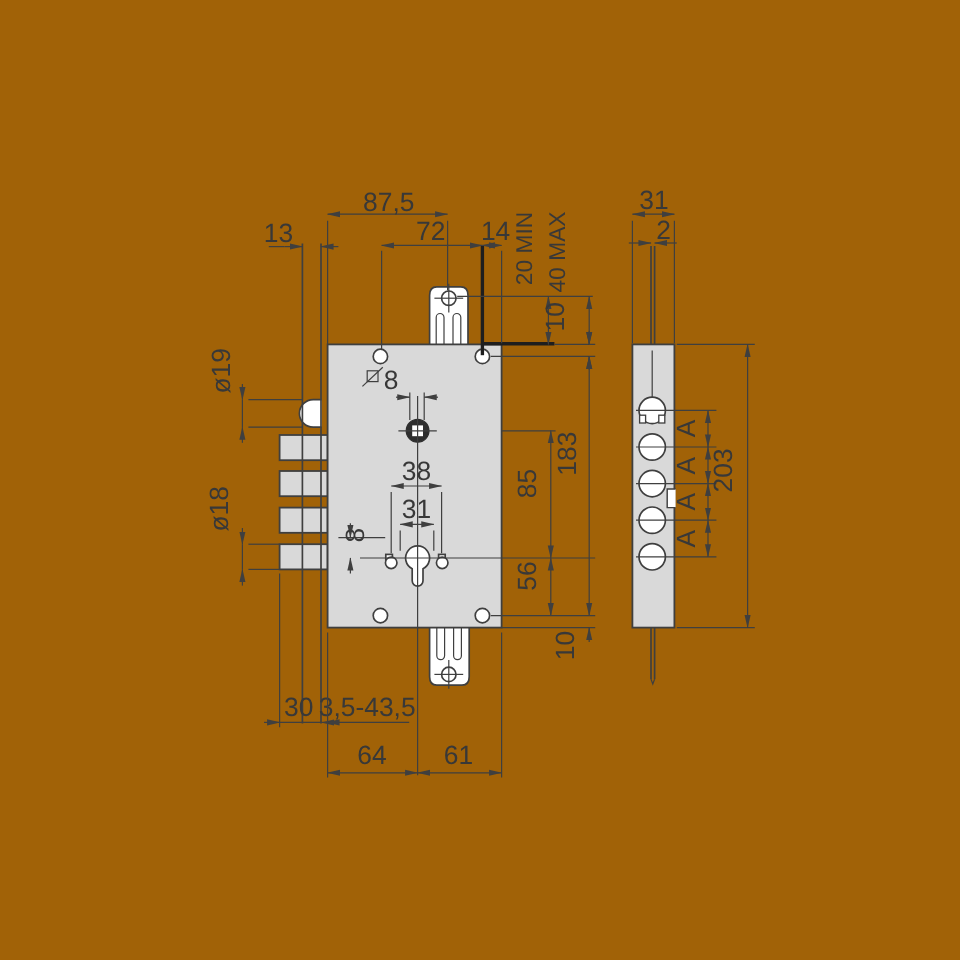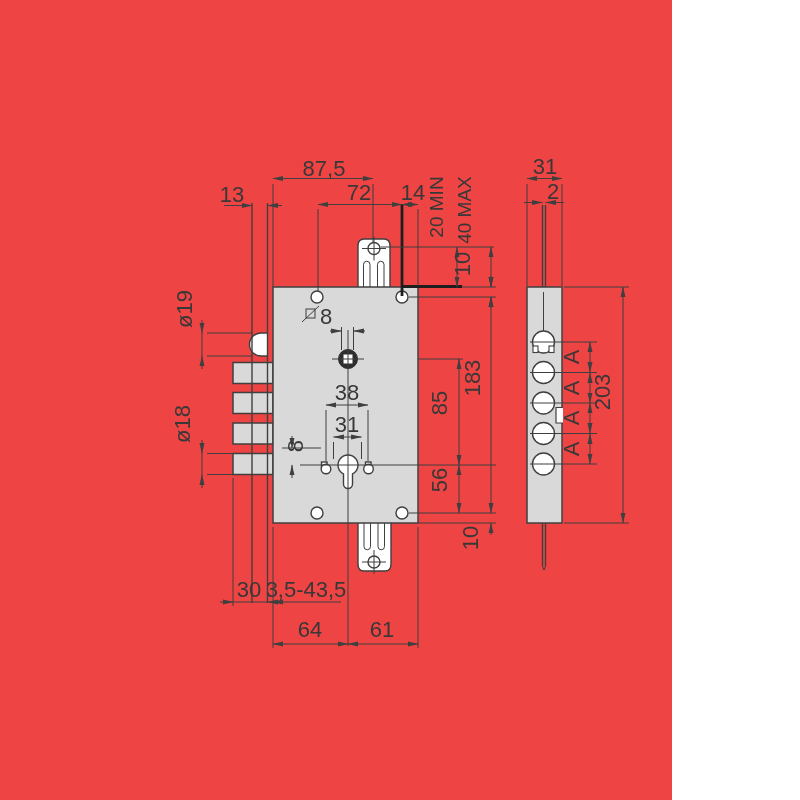--- a/index.html
+++ b/index.html
@@ -1,16 +1,16 @@
 <!DOCTYPE html>
 <html><head>
 <meta charset="utf-8">
 <style>
   html,body{margin:0;padding:0;background:#ffffff;}
-  .canvas{position:relative;width:672px;height:800px;background:#ef4444;overflow:hidden;}
+  .canvas{position:relative;width:800px;height:800px;background:#a16207;overflow:hidden;}
   svg{position:absolute;left:0;top:0;}
   svg text{font-family:"Liberation Sans","DejaVu Sans",sans-serif;font-size:22px;fill:#383838;}
   svg text.sm{font-size:19px;}
   .ln{stroke:#3f3f3f;stroke-width:1.4;fill:none;}
   .thin{stroke:#3f3f3f;stroke-width:1;fill:none;}
   .bold{stroke:#1e1e1e;stroke-width:2.8;fill:none;}
   .grayfill{fill:#d9d9d9;stroke:#3f3f3f;stroke-width:1.5;}
   .whitefill{fill:#ffffff;stroke:#3f3f3f;stroke-width:1.4;}
   .hole{fill:#ffffff;stroke:#3f3f3f;stroke-width:1.4;}
   .dim{stroke:#3f3f3f;stroke-width:1;fill:none;}

